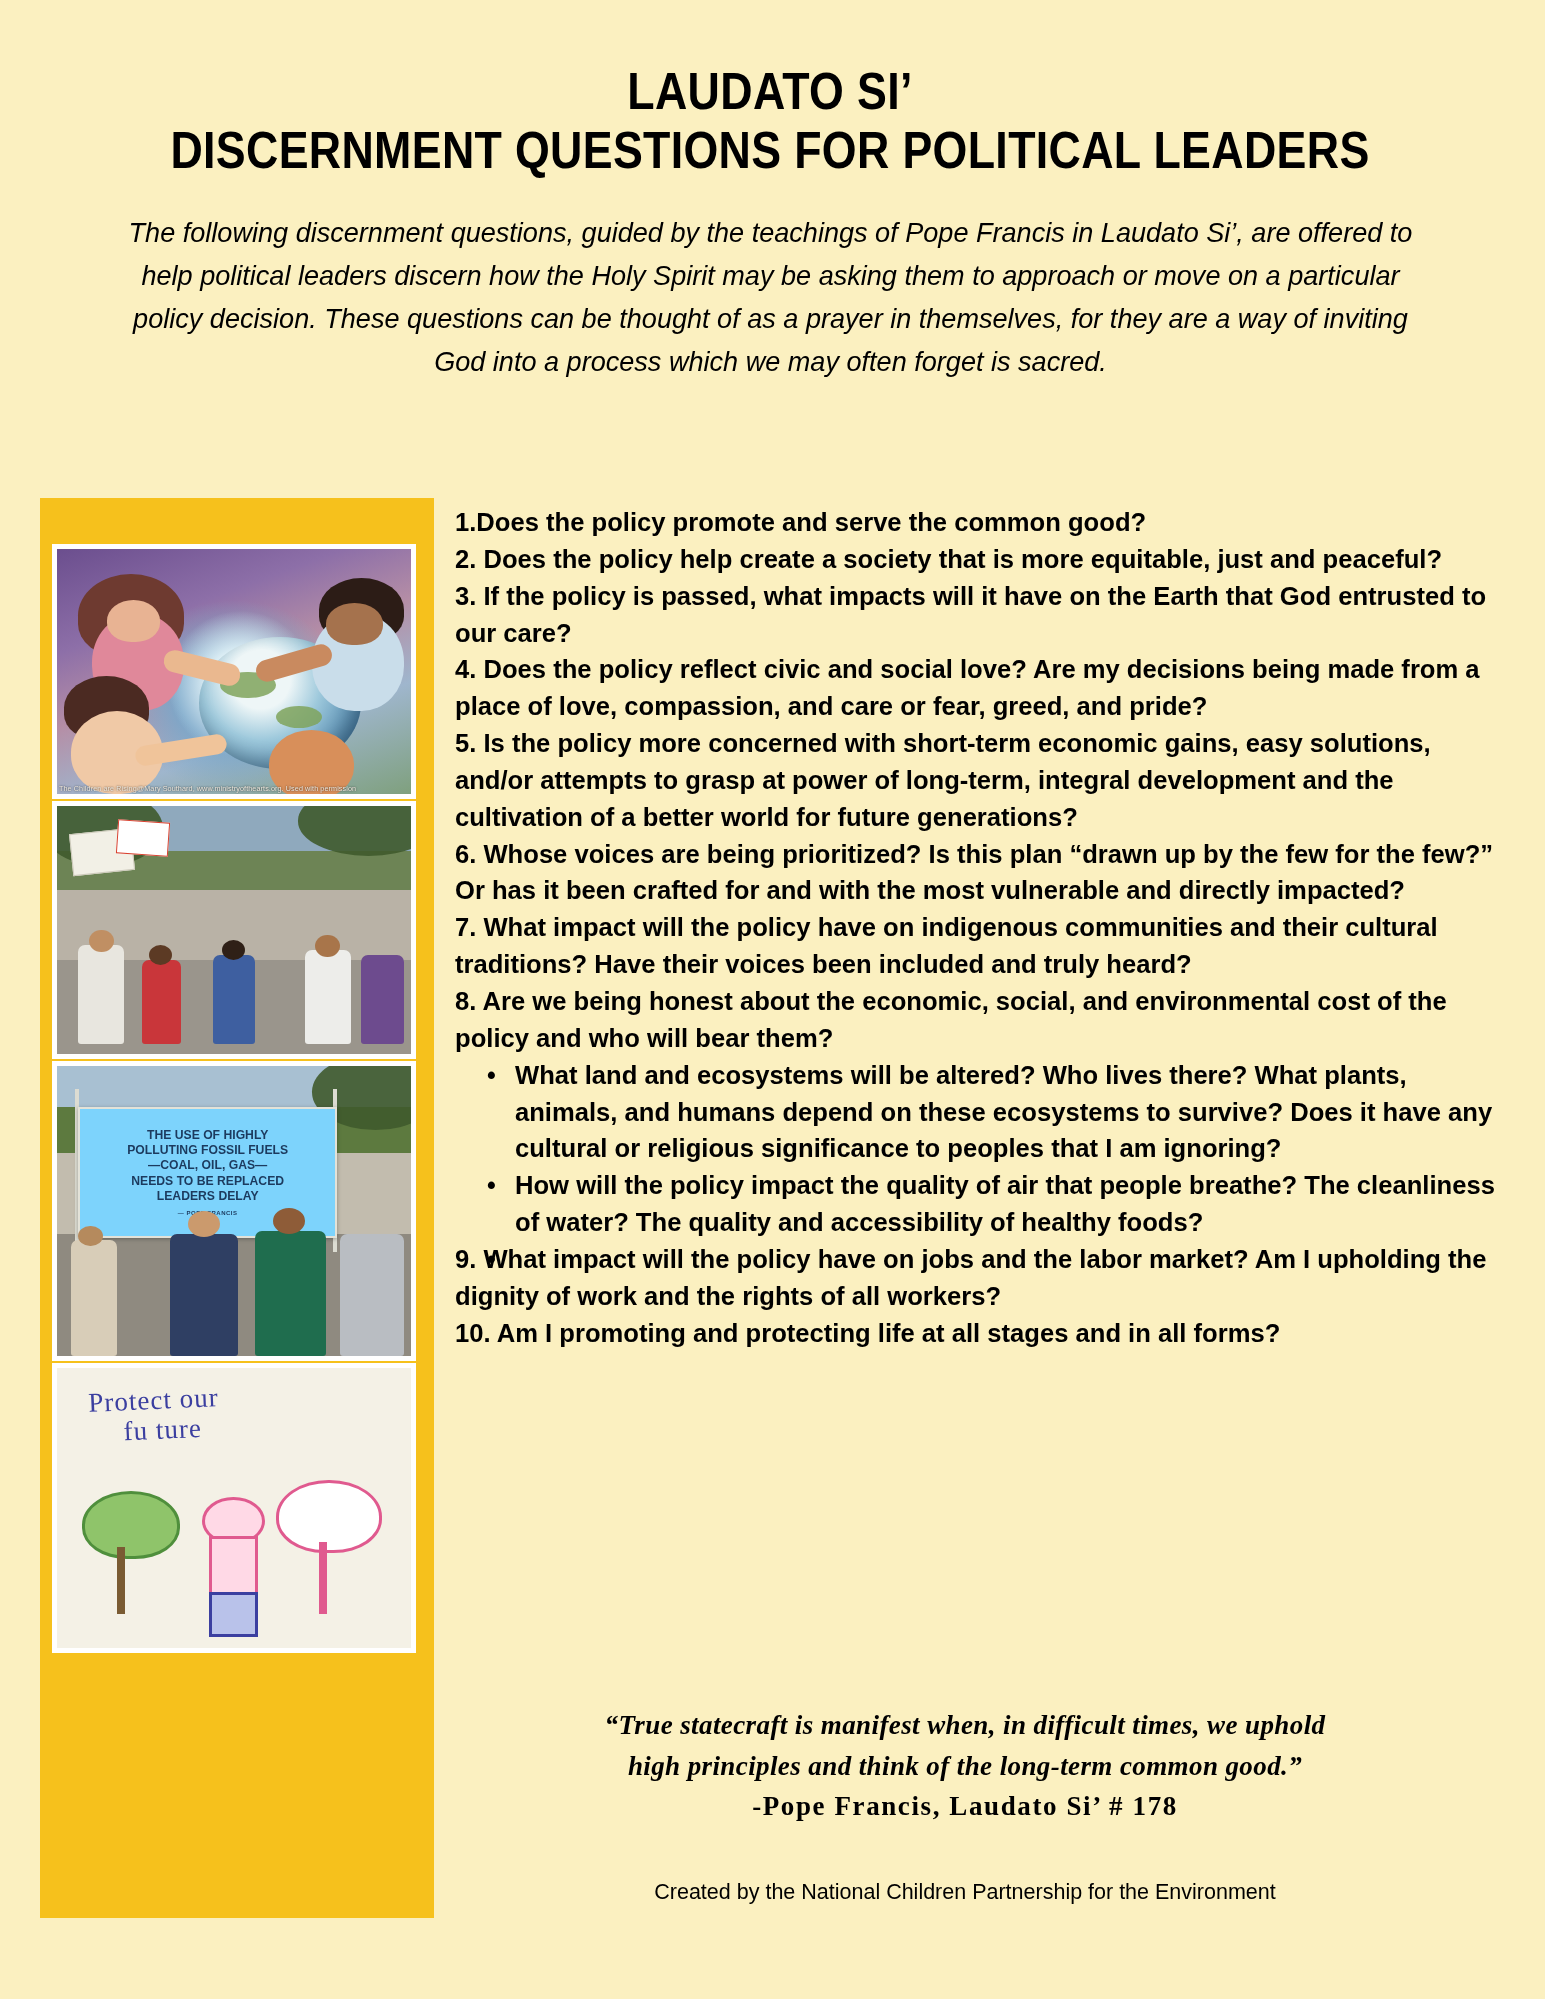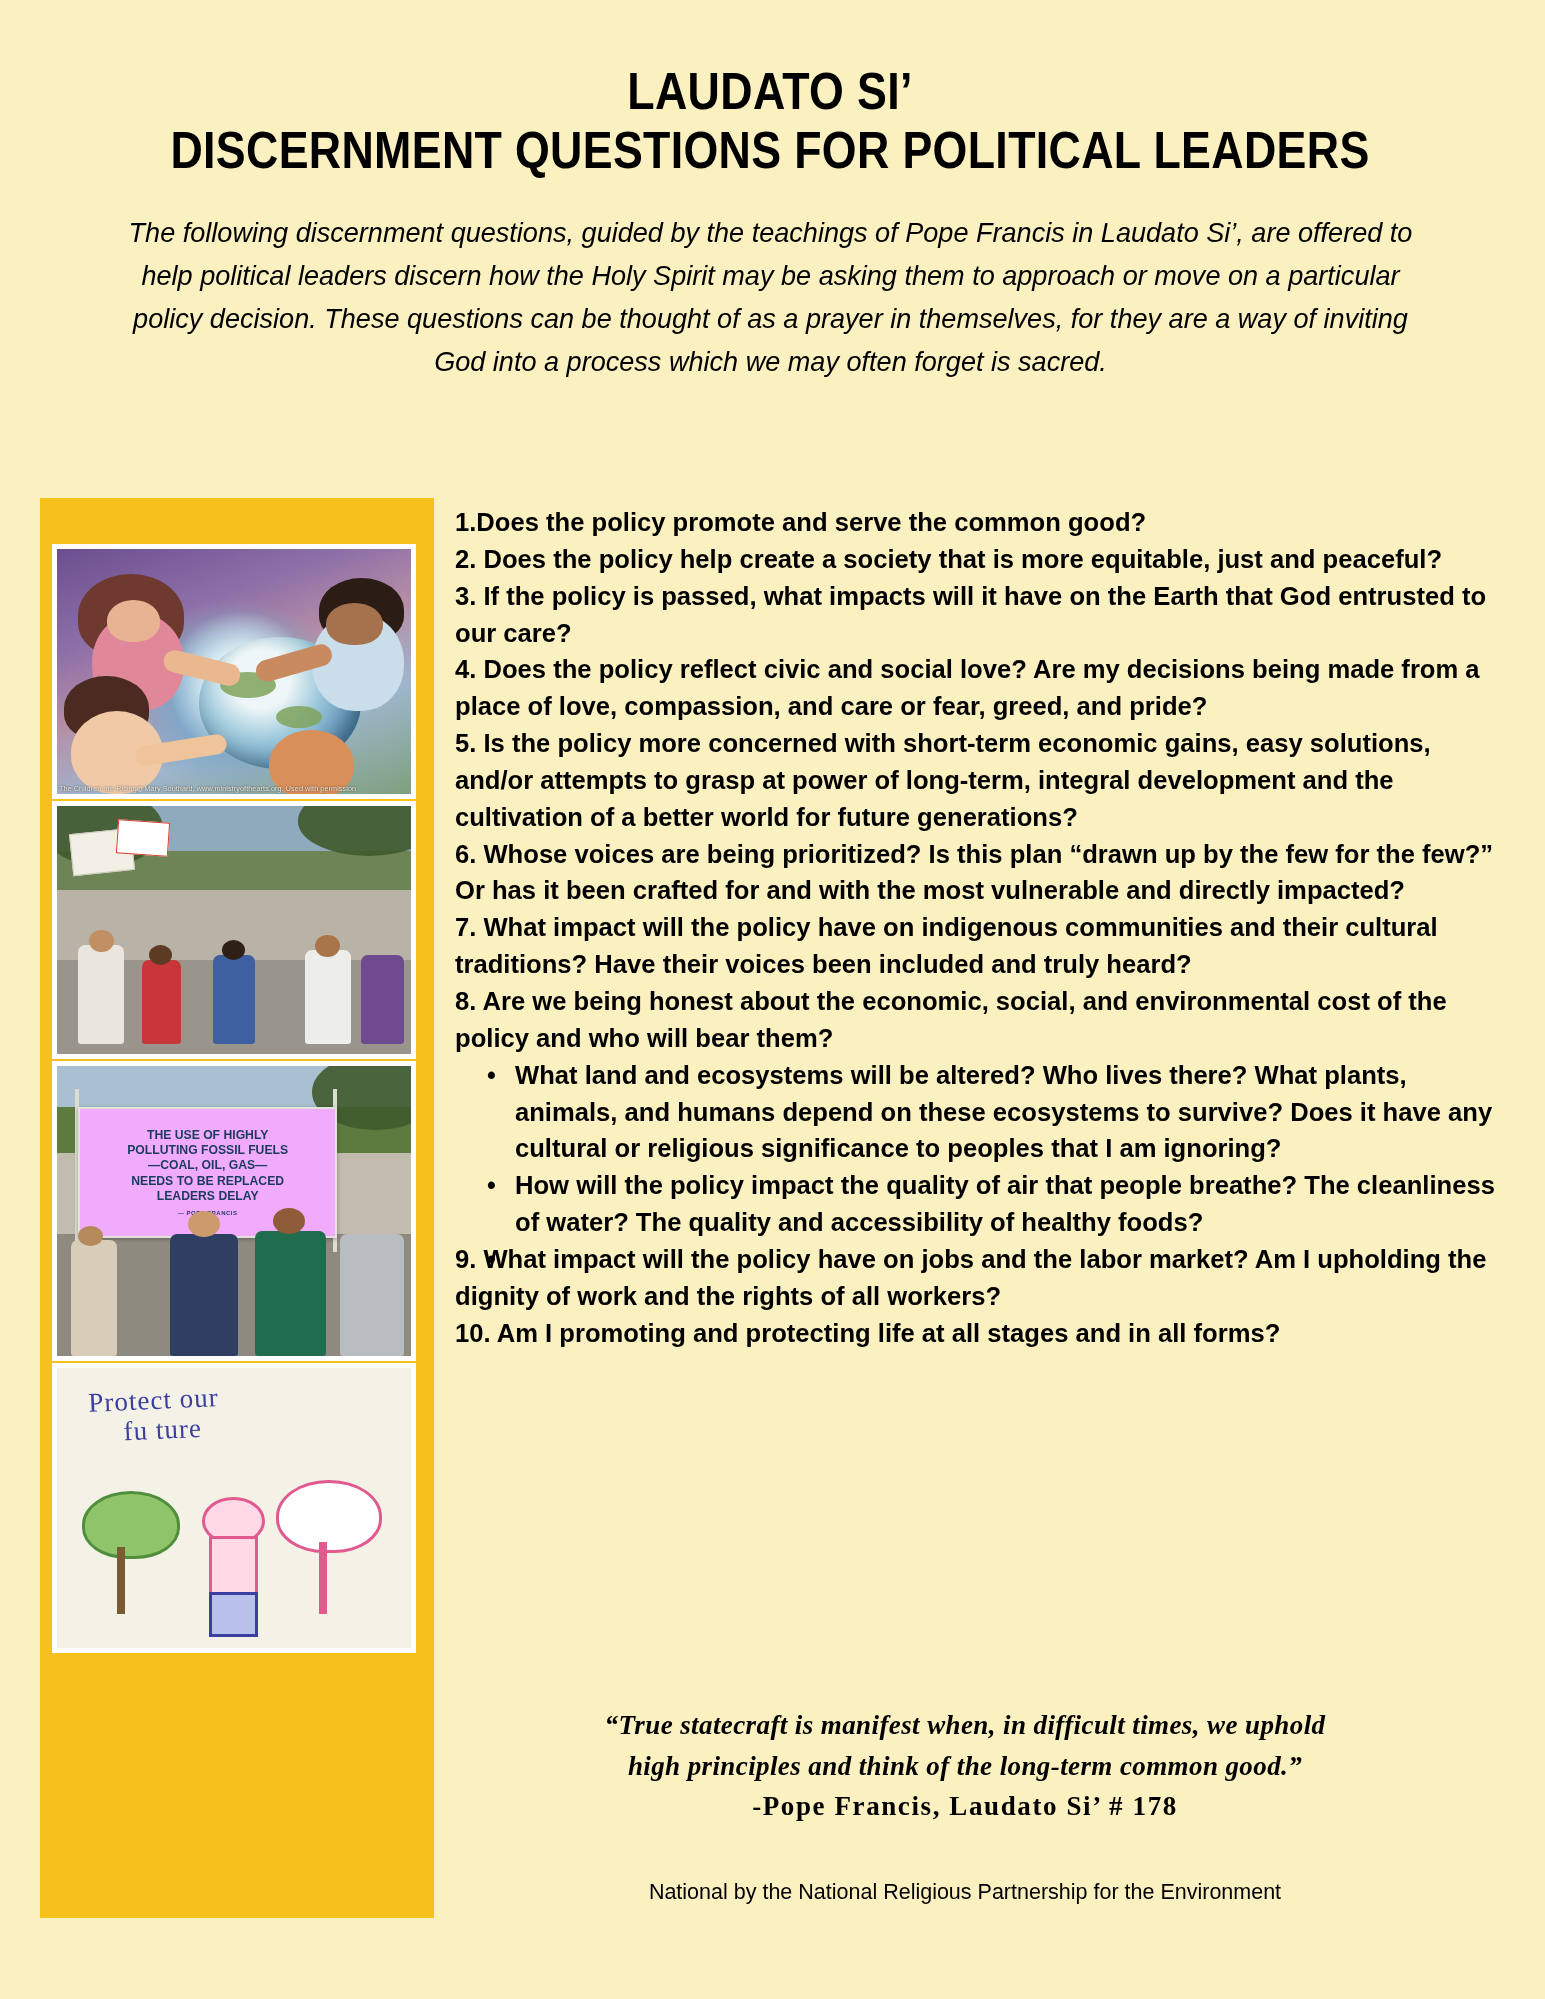--- a/index.html
+++ b/index.html
@@ -96,21 +96,21 @@
   .p2-person{position:absolute;border-radius:7px 7px 3px 3px;}
   .p2-head{position:absolute;border-radius:50%;}
 
   
   #photo3{top:563px;width:364px;height:300px;}
   .p3-bg{position:absolute;inset:0;
     background:linear-gradient(#a8c0d2 0 14%, #5d7a3f 14% 30%, #c2bcae 30% 58%, #8f8a80 58% 100%);
   }
   .p3-banner{
     position:absolute;left:6%;top:14%;width:72%;height:44%;
-    background:#f0abfc;border:2px solid #e3e2d8;
+    background:#7dd3fc;border:2px solid #e3e2d8;
     display:flex;flex-direction:column;align-items:center;justify-content:center;
     text-align:center;color:#1c3a5e;
     font-weight:bold;font-size:12.2px;line-height:1.26;
     box-shadow:0 1px 4px rgba(0,0,0,.3);
   }
   .p3-banner .attr{font-size:6px;margin-top:5px;letter-spacing:.5px;}
   .p3-pole{position:absolute;background:#dcdcd2;width:4px;}
 
   
   #photo4{top:865px;width:364px;height:290px;}
@@ -286,15 +286,15 @@
       <p class="q">10. Am I promoting and protecting life at all stages and in all forms?</p>
     </div>
   </div>
 
   <div class="quote-block">
     <div class="quote-line">“True statecraft is manifest when, in difficult times, we uphold</div>
     <div class="quote-line">high principles and think of the long-term common good.”</div>
     <div class="quote-attr">-Pope Francis, Laudato Si’ # 178</div>
   </div>
 
-  <div class="credit">National by the National Religious Partnership for the Environment</div>
+  <div class="credit">Created by the National Children Partnership for the Environment</div>
 
 </div>
 
 </body></html>

